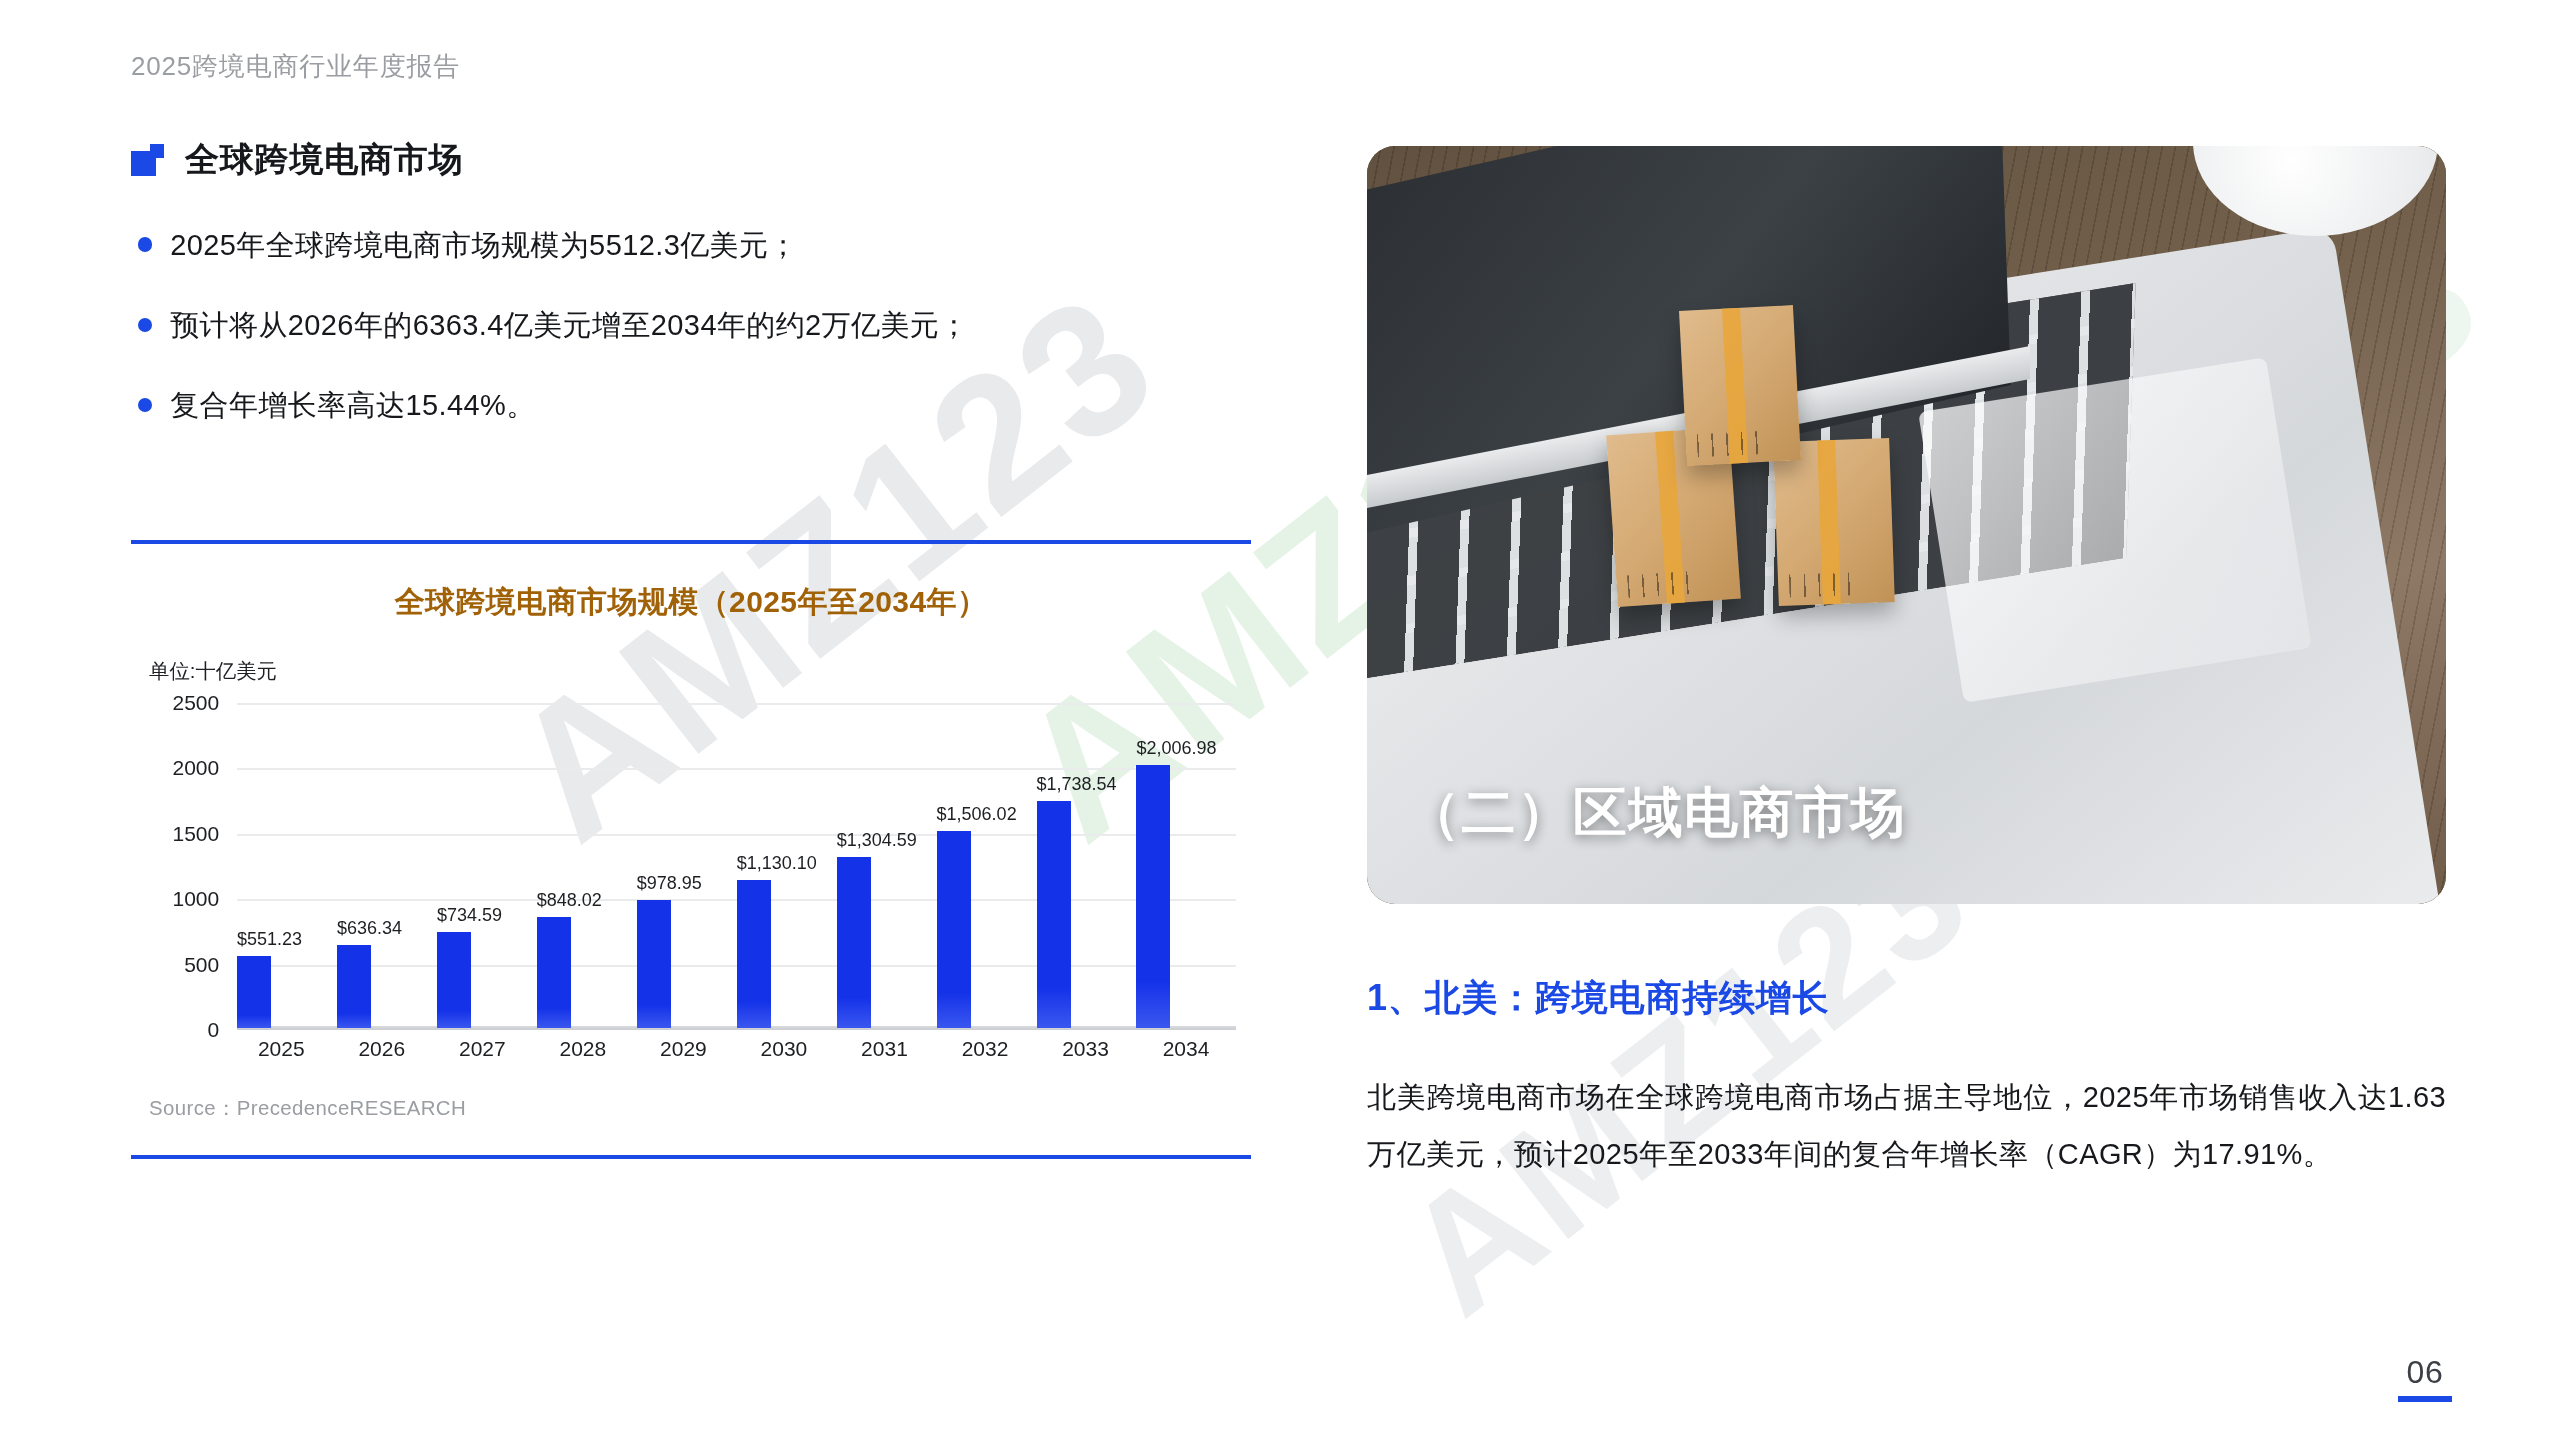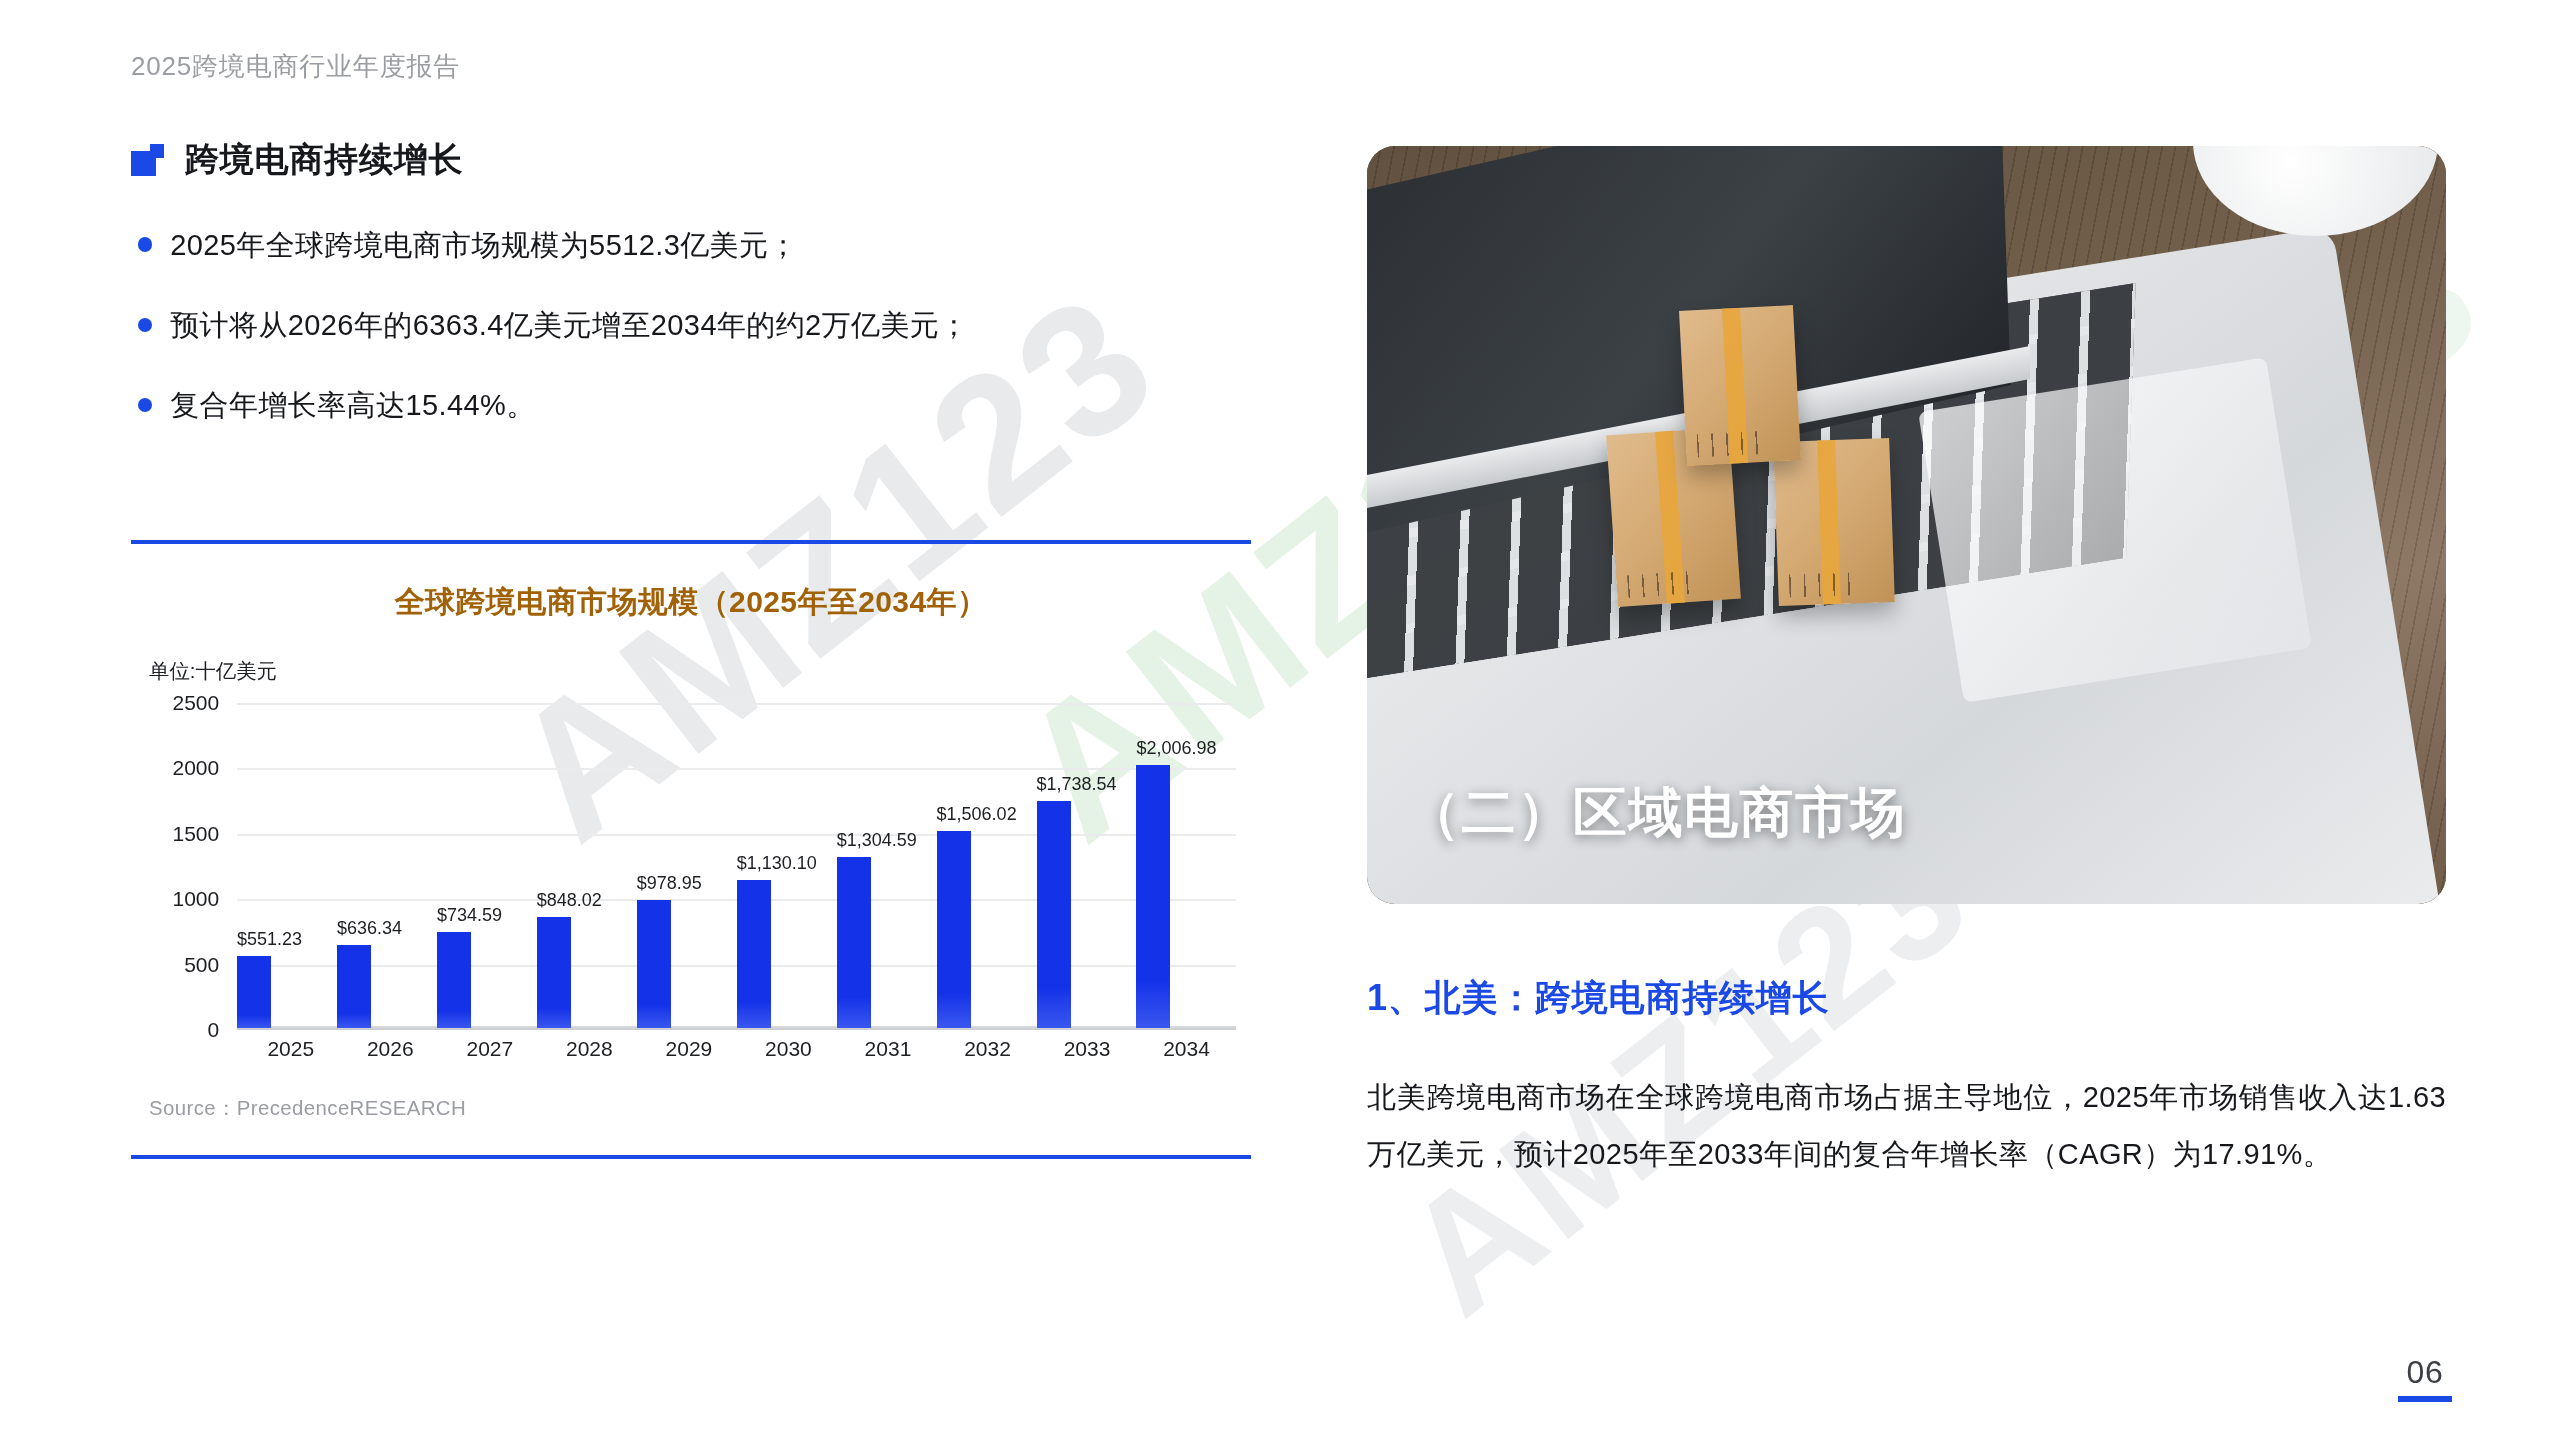--- a/index.html
+++ b/index.html
@@ -202,21 +202,21 @@
     color: #1d1f23;
     white-space: nowrap;
     margin-bottom: 5.7px;
   }
   .bar {
     width: 34px;
     background: linear-gradient(180deg,#1432e8 0%,#1432e8 82%,#3a57f0 100%);
   }
   .xaxis {
     position: absolute;
-    left: 110px;
+    left: 100px;
     right: 14.7px;
     top: 334px;
     display: flex;
   }
   .xtick {
     flex: 1 1 0;
     text-align: center;
     font-size: 21px;
     color: #1d1f23;
   }
@@ -407,21 +407,21 @@
 
   <div class="doc-header">2025跨境电商行业年度报告</div>
 
   <div class="left-col">
 
     <div class="section-head">
       <span class="marker">
         <span class="big"></span>
           <span class="small"></span>
       </span>
-      <span class="section-title">跨境电商持续增长</span>
+      <span class="section-title">全球跨境电商市场</span>
     </div>
 
     <div class="bullets">
       <div class="bullet">
         <span class="dot"></span>
         <span class="txt">2025年全球跨境电商市场规模为5512.3亿美元；</span>
       </div>
       <div class="bullet">
         <span class="dot"></span>
         <span class="txt">预计将从2026年的6363.4亿美元增至2034年的约2万亿美元；</span>

